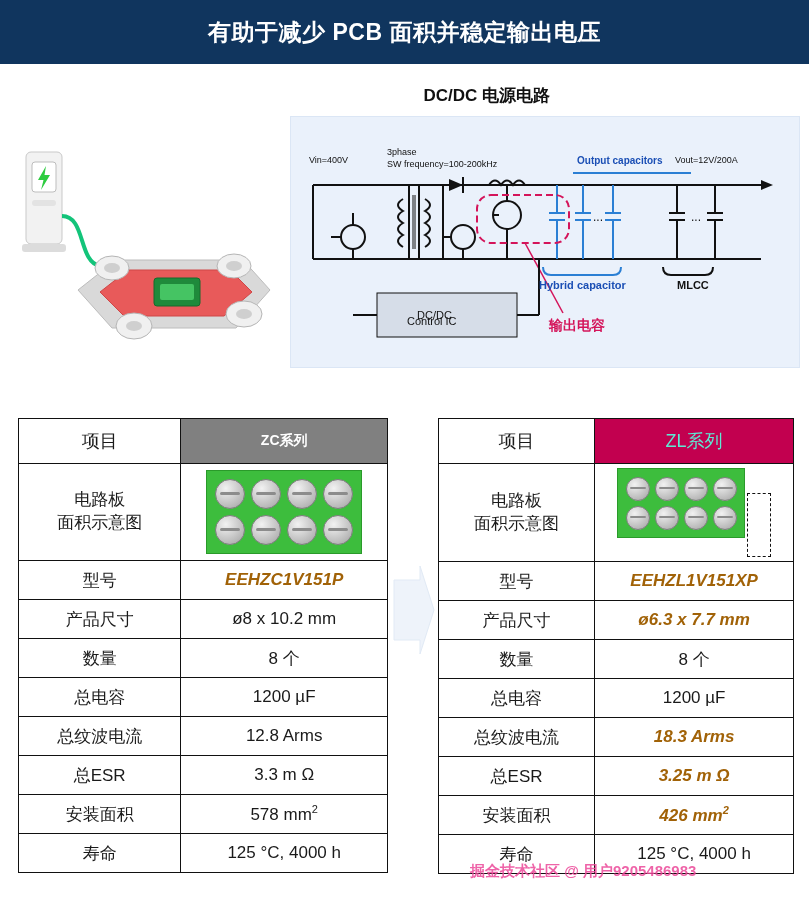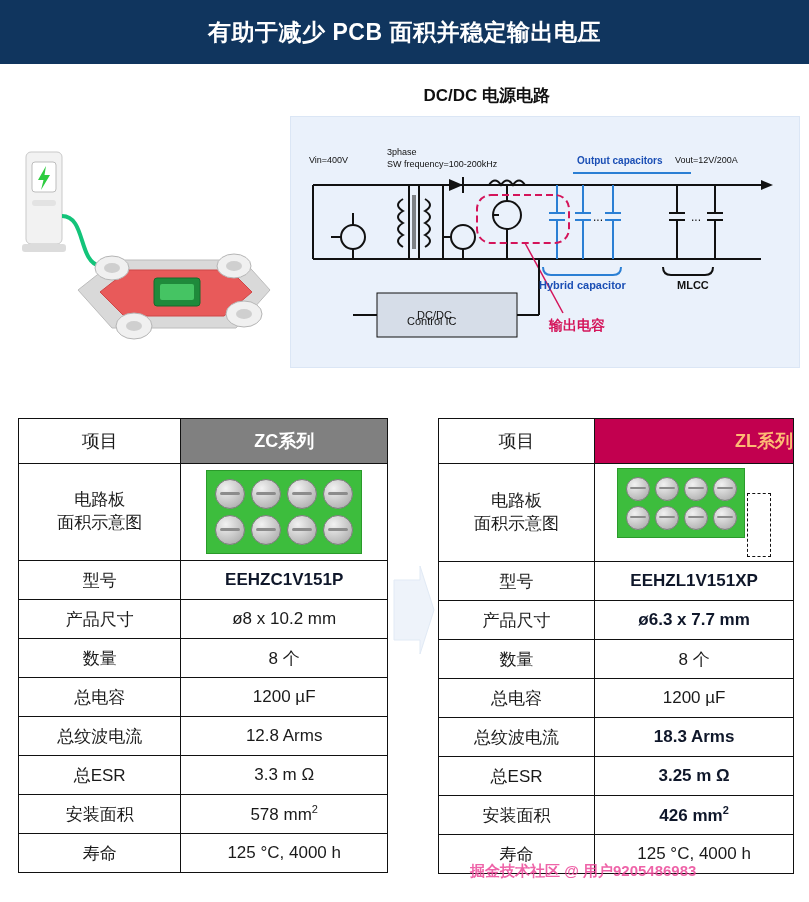--- a/index.html
+++ b/index.html
@@ -40,26 +40,26 @@
     background:#fff;
     padding-left:20px;
   }
   .tbl.left{left:18px;width:370px;}
   .tbl.right{left:438px;width:356px;}
   .tbl td{
     border:1px solid #111;text-align:center;vertical-align:middle;
     font-size:17px;padding:0;height:38px;
   }
   .tbl td.hdr-item{font-size:18px;height:44px;}
-  .tbl td.hdr-zc{background:#808080;color:#fff;font-size:18px;font-weight:bold;height:44px;}
-  .tbl td.hdr-zl{background:#c2004f;color:#fdba74;font-size:18px;font-weight:bold;height:44px;text-align:right;}
+  .tbl td.hdr-zc{background:#808080;color:#fff;font-size:14px;font-weight:bold;height:44px;}
+  .tbl td.hdr-zl{background:#c2004f;color:#5eead4;font-size:18px;font-weight:normal;height:44px;}
   .tbl td.pcbcell{height:88px;padding:4px;}
   .tbl td.label{width:44%;}
   .tbl td.val{width:56%;}
-  .val-blue{color:#0f172a;font-weight:bold;font-size:19px;}
+  .val-blue{color:#a16207;font-weight:bold;font-size:19px;font-style:italic;}
   .val-plain{font-size:18px;}
   .two-line{line-height:1.35;font-size:17px;}
   sup{font-size:11px;vertical-align:super;}
   
   .board{
     display:inline-block;background:#3dbd3d;padding:5px;border:1px solid #2a9a2a;
   }
   .board .row{display:flex;}
   .cap{
     width:28px;height:28px;border-radius:50%;

